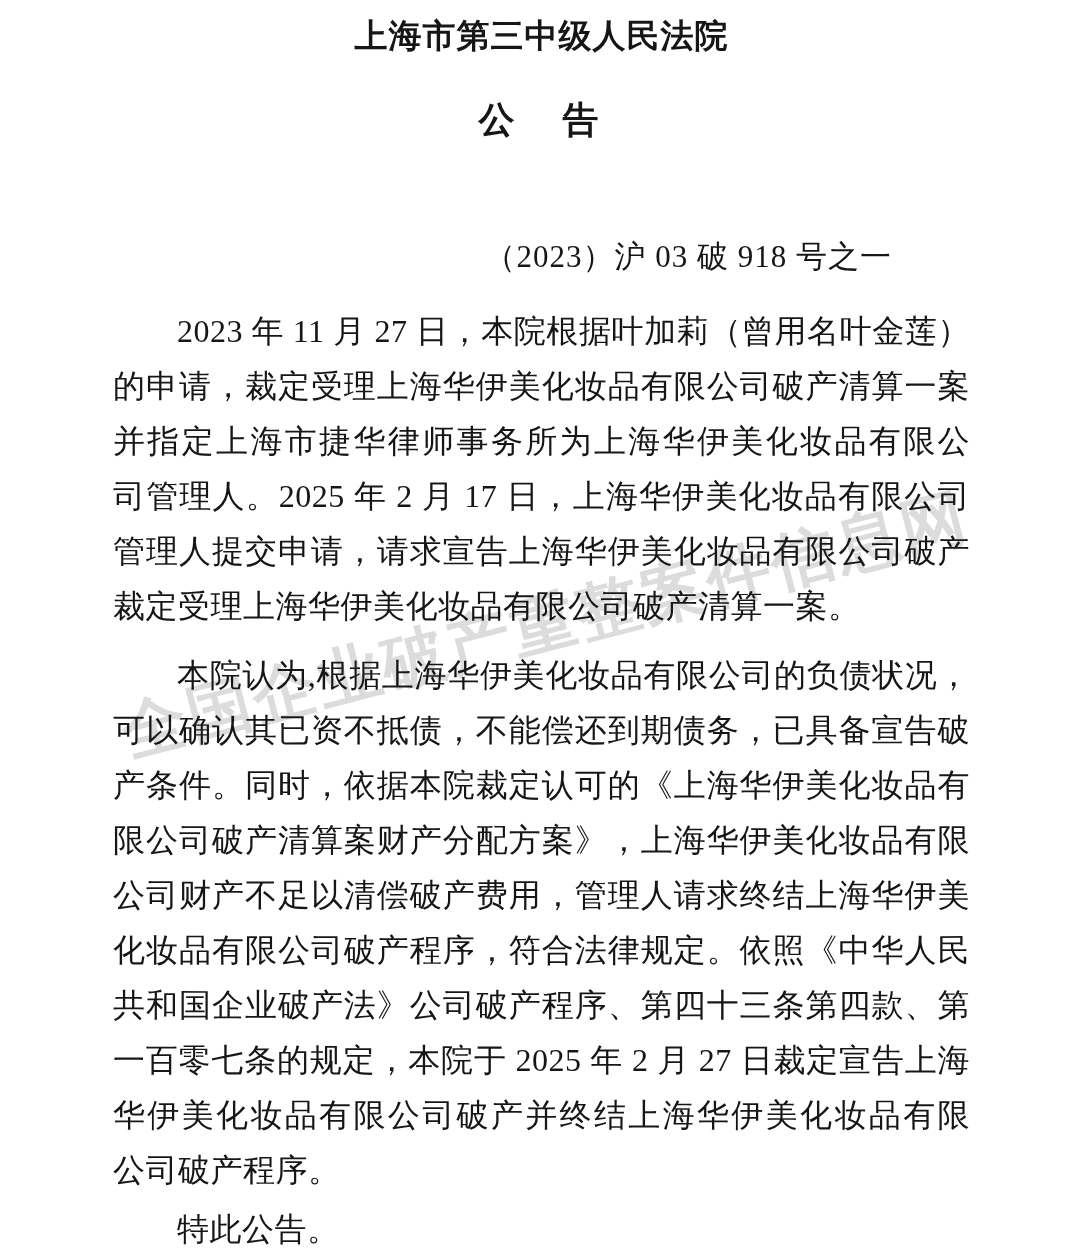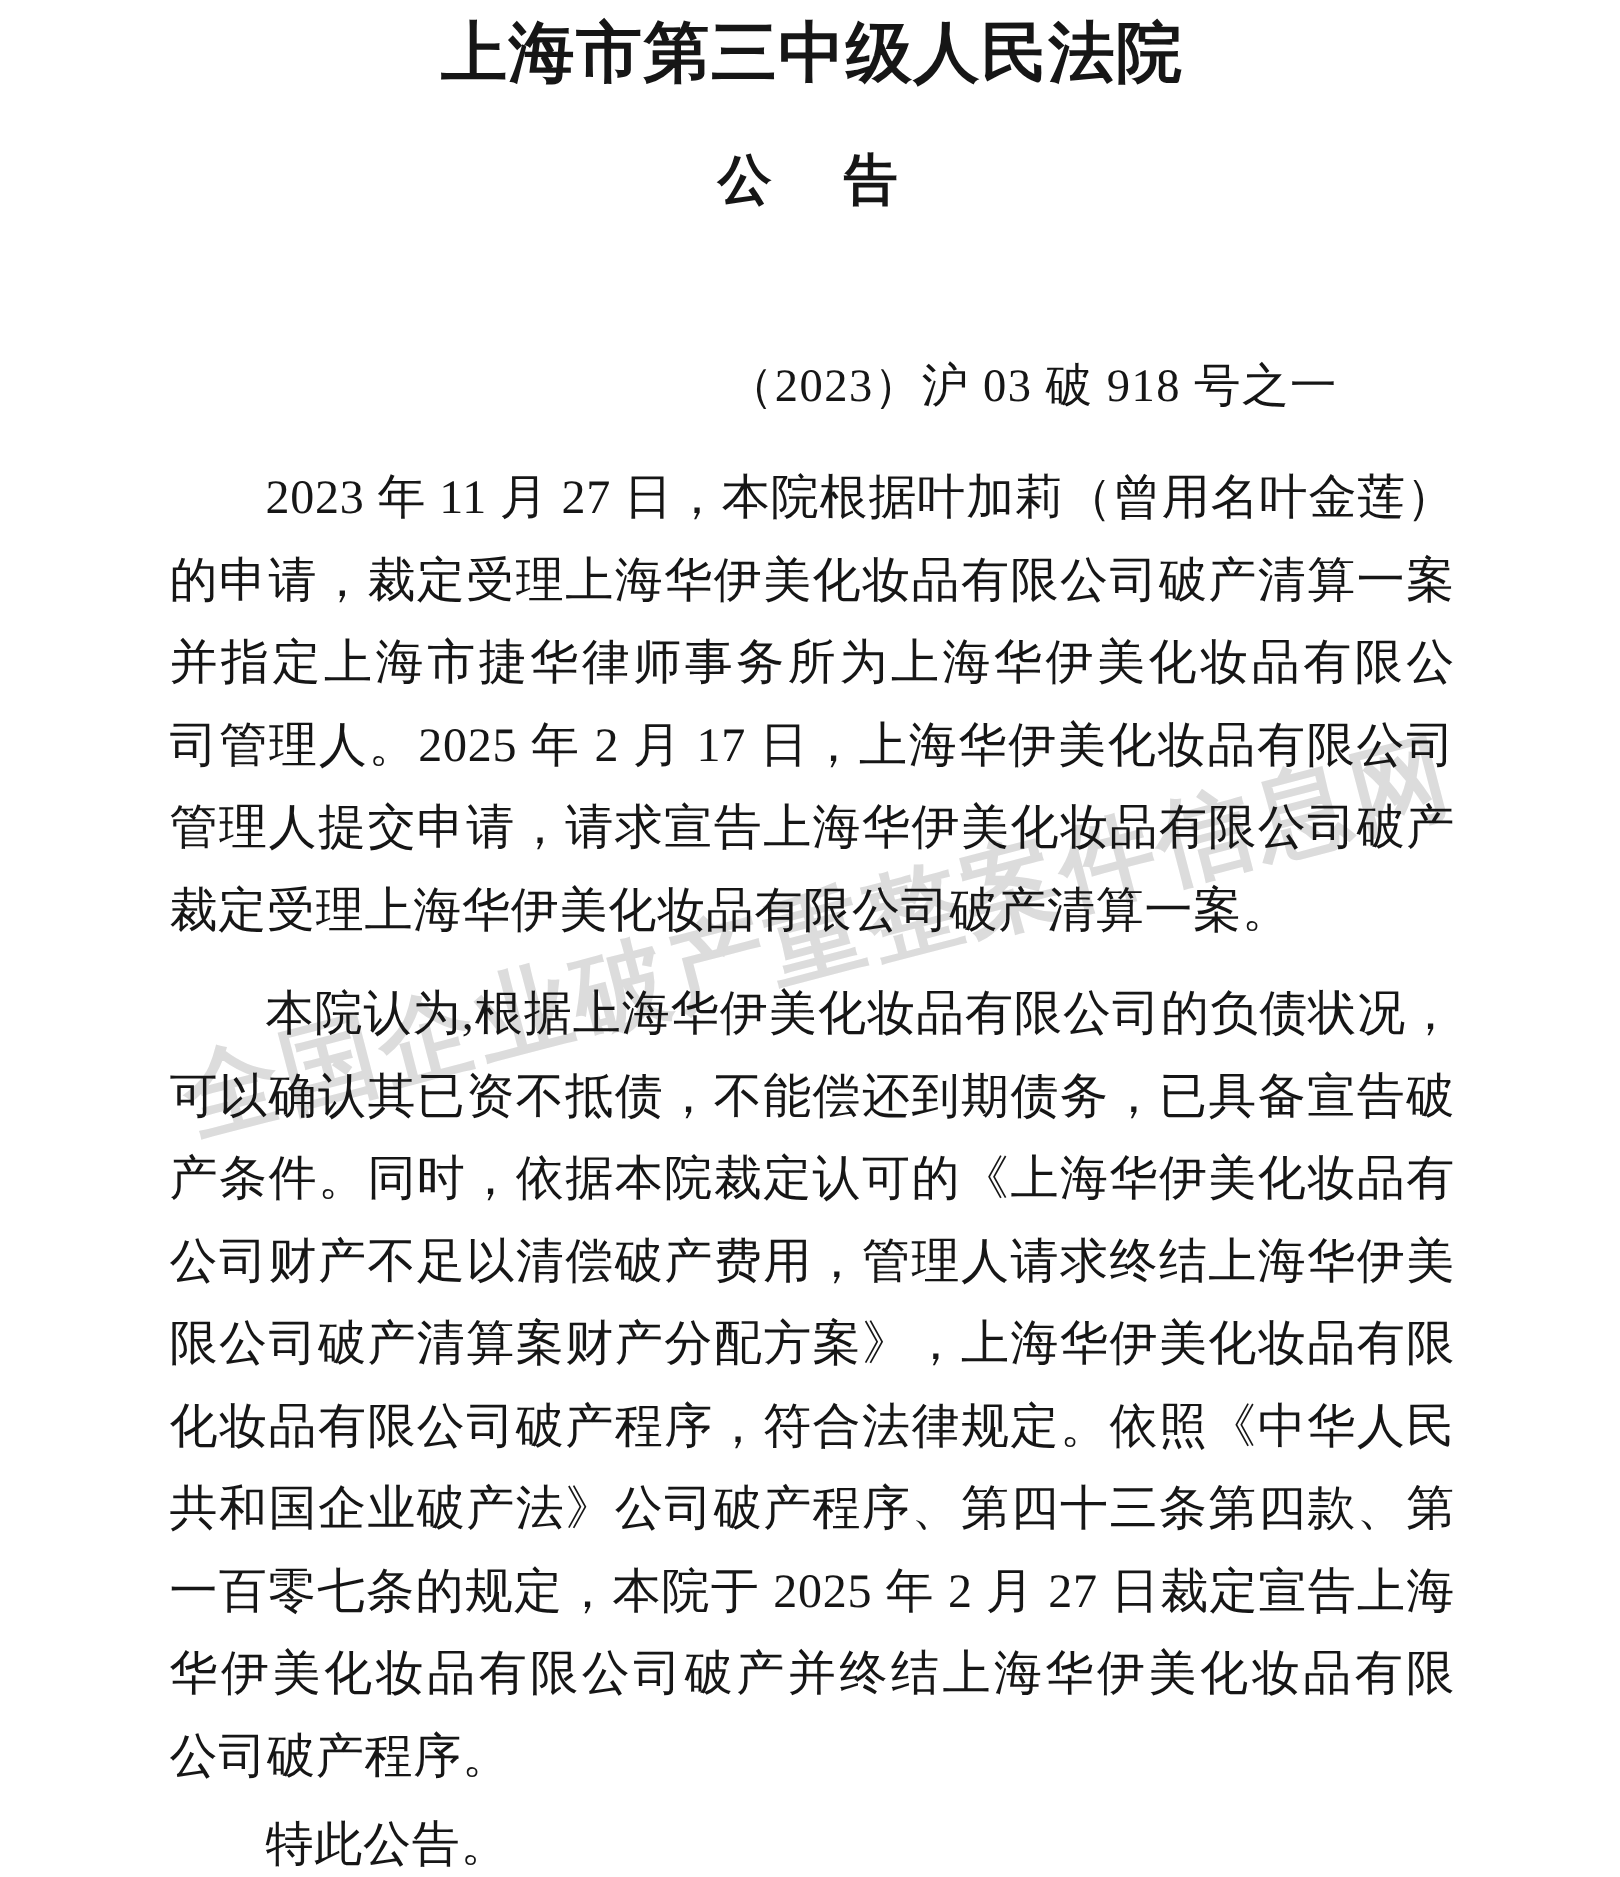--- a/index.html
+++ b/index.html
@@ -33,21 +33,21 @@
     pointer-events: none;
   }
   .content {
     position: relative;
     z-index: 1;
     padding: 8px 110px 0 113px;
   }
   .court-title {
     margin: 0;
     text-align: center;
-    font-size: 44px;
+    font-size: 33px;
     font-weight: 700;
     line-height: 56px;
     letter-spacing: 1px;
   }
   .doc-type {
     margin: 28px 0 0 0;
     text-align: center;
     font-size: 36px;
     font-weight: 700;
     line-height: 56px;
@@ -98,22 +98,22 @@
       <div class="line">并指定上海市捷华律师事务所为上海华伊美化妆品有限公</div>
       <div class="line">司管理人。2025 年 2 月 17 日，上海华伊美化妆品有限公司</div>
       <div class="line">管理人提交申请，请求宣告上海华伊美化妆品有限公司破产</div>
       <div class="line endp">裁定受理上海华伊美化妆品有限公司破产清算一案。</div>
     </div>
 
     <div class="para para-2">
       <div class="line first">本院认为,根据上海华伊美化妆品有限公司的负债状况，</div>
       <div class="line">可以确认其已资不抵债，不能偿还到期债务，已具备宣告破</div>
       <div class="line">产条件。同时，依据本院裁定认可的《上海华伊美化妆品有</div>
+      <div class="line">限公司破产清算案财产分配方案》，上海华伊美化妆品有限</div>
       <div class="line">公司财产不足以清偿破产费用，管理人请求终结上海华伊美</div>
-      <div class="line">限公司破产清算案财产分配方案》，上海华伊美化妆品有限</div>
       <div class="line">化妆品有限公司破产程序，符合法律规定。依照《中华人民</div>
       <div class="line">共和国企业破产法》公司破产程序、第四十三条第四款、第</div>
       <div class="line">一百零七条的规定，本院于 2025 年 2 月 27 日裁定宣告上海</div>
       <div class="line">华伊美化妆品有限公司破产并终结上海华伊美化妆品有限</div>
       <div class="line endp">公司破产程序。</div>
     </div>
 
     <div class="para closing-para">
       <div class="line first endp">特此公告。</div>
     </div>

